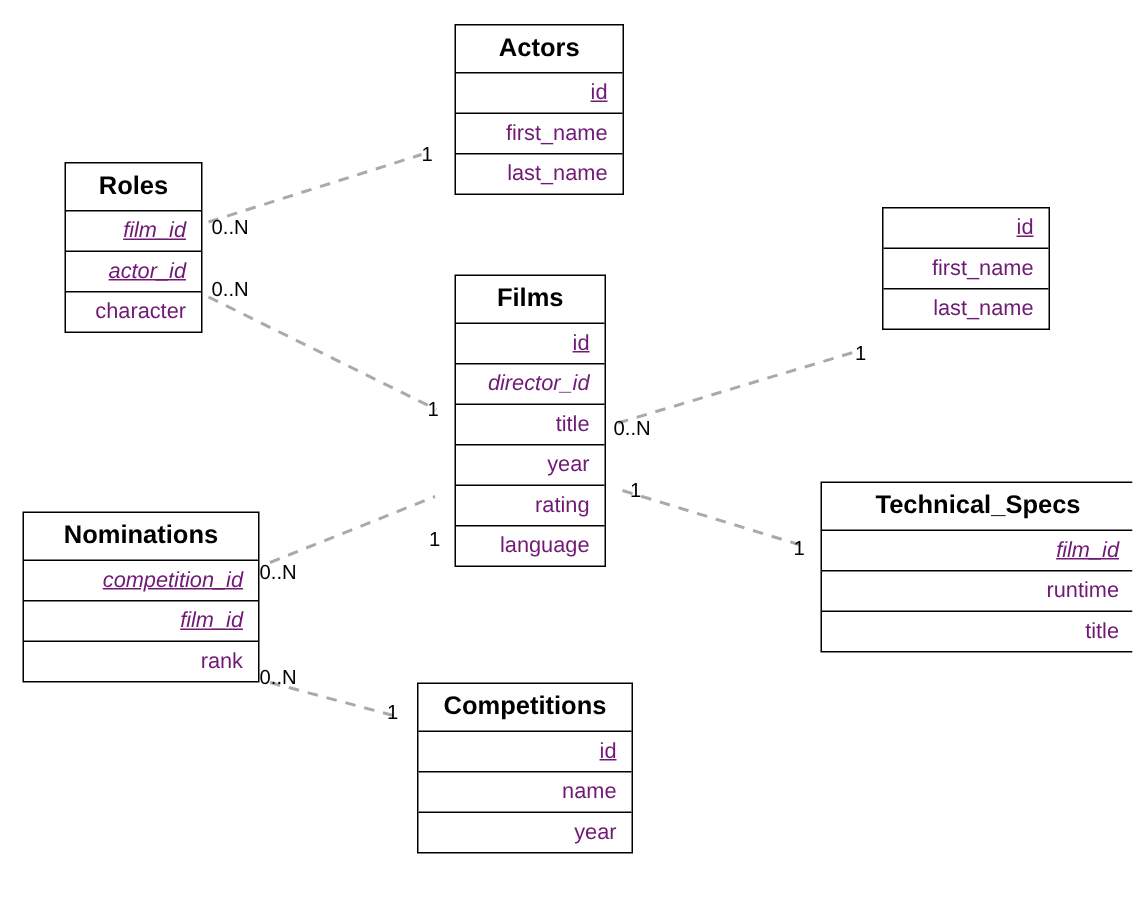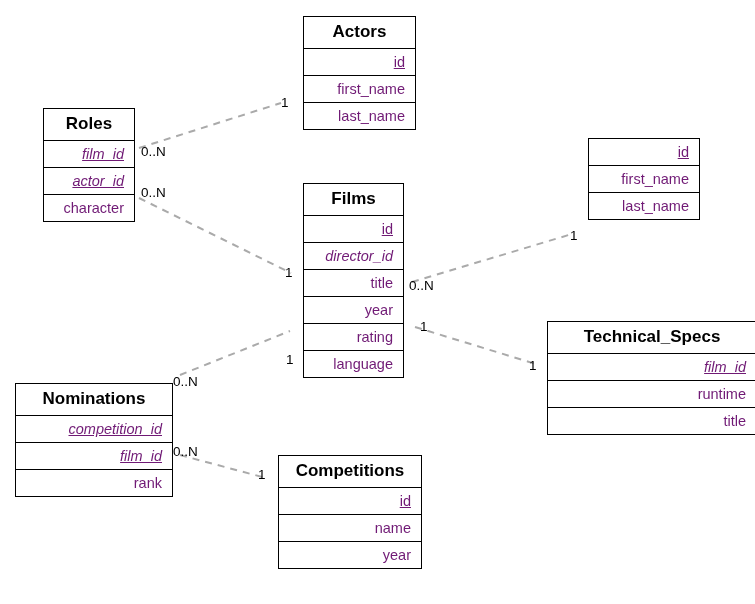--- a/index.html
+++ b/index.html
@@ -103,21 +103,21 @@
       <div class="attr"><span class="pk">id</span></div>
       <div class="attr"><span>first_name</span></div>
       <div class="attr"><span>last_name</span></div>
     </div>
     <div class="entity" style="left: 547px; top: 309px; width: 210px; margin-top: 12px;">
       <div class="ent-title">Technical_Specs</div>
       <div class="attr"><span class="fk">film_id</span></div>
       <div class="attr"><span>runtime</span></div>
       <div class="attr"><span>title</span></div>
     </div>
-    <div class="entity" style="left: 15px; top: 341px; width: 158px; margin-top: 42px;">
+    <div class="entity" style="left: 15px; top: 341px; width: 158px;">
       <div class="ent-title">Nominations</div>
       <div class="attr"><span class="fk">competition_id</span></div>
       <div class="attr"><span class="fk">film_id</span></div>
       <div class="attr"><span>rank</span></div>
     </div>
     <div class="entity" style="left: 278px; top: 455px; width: 144px;">
       <div class="ent-title">Competitions</div>
       <div class="attr"><span class="pk">id</span></div>
       <div class="attr"><span>name</span></div>
       <div class="attr"><span>year</span></div>

